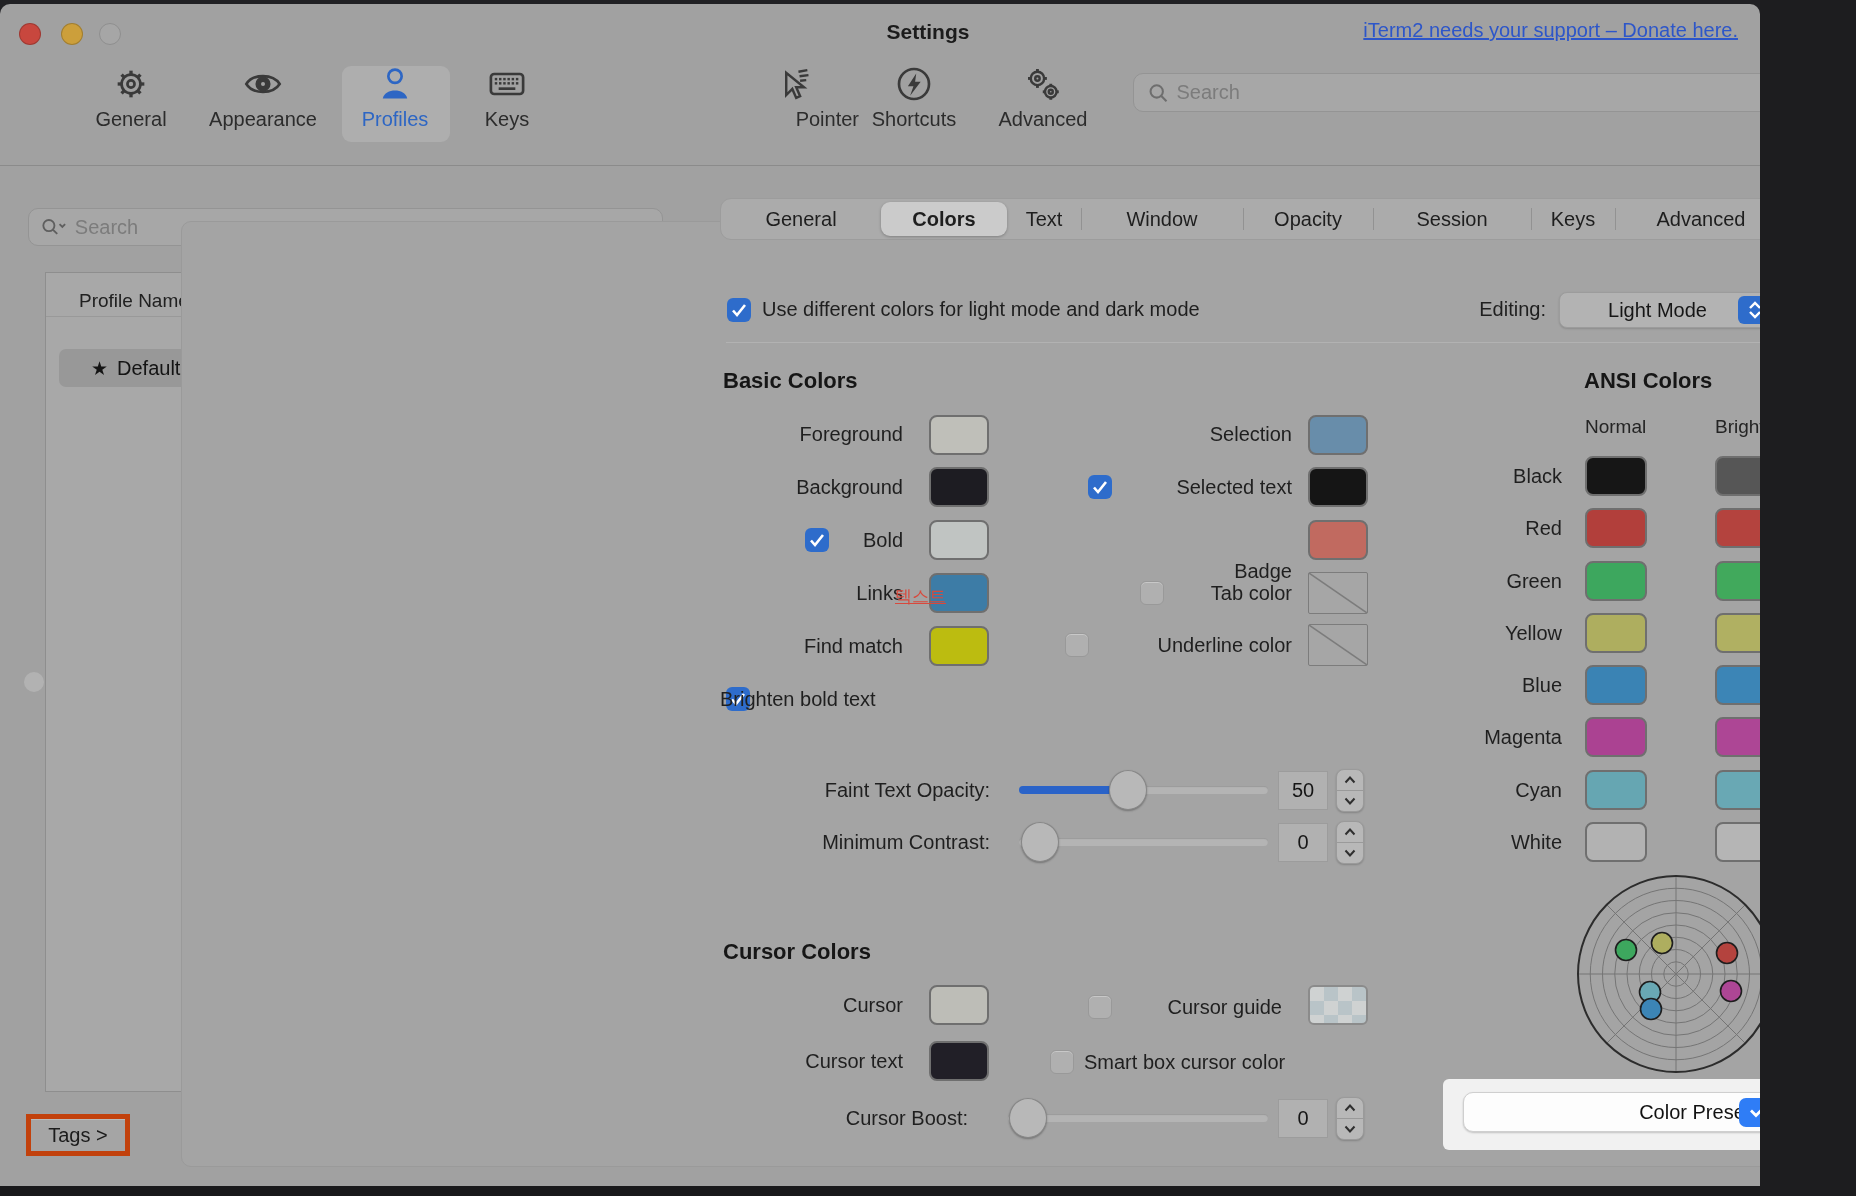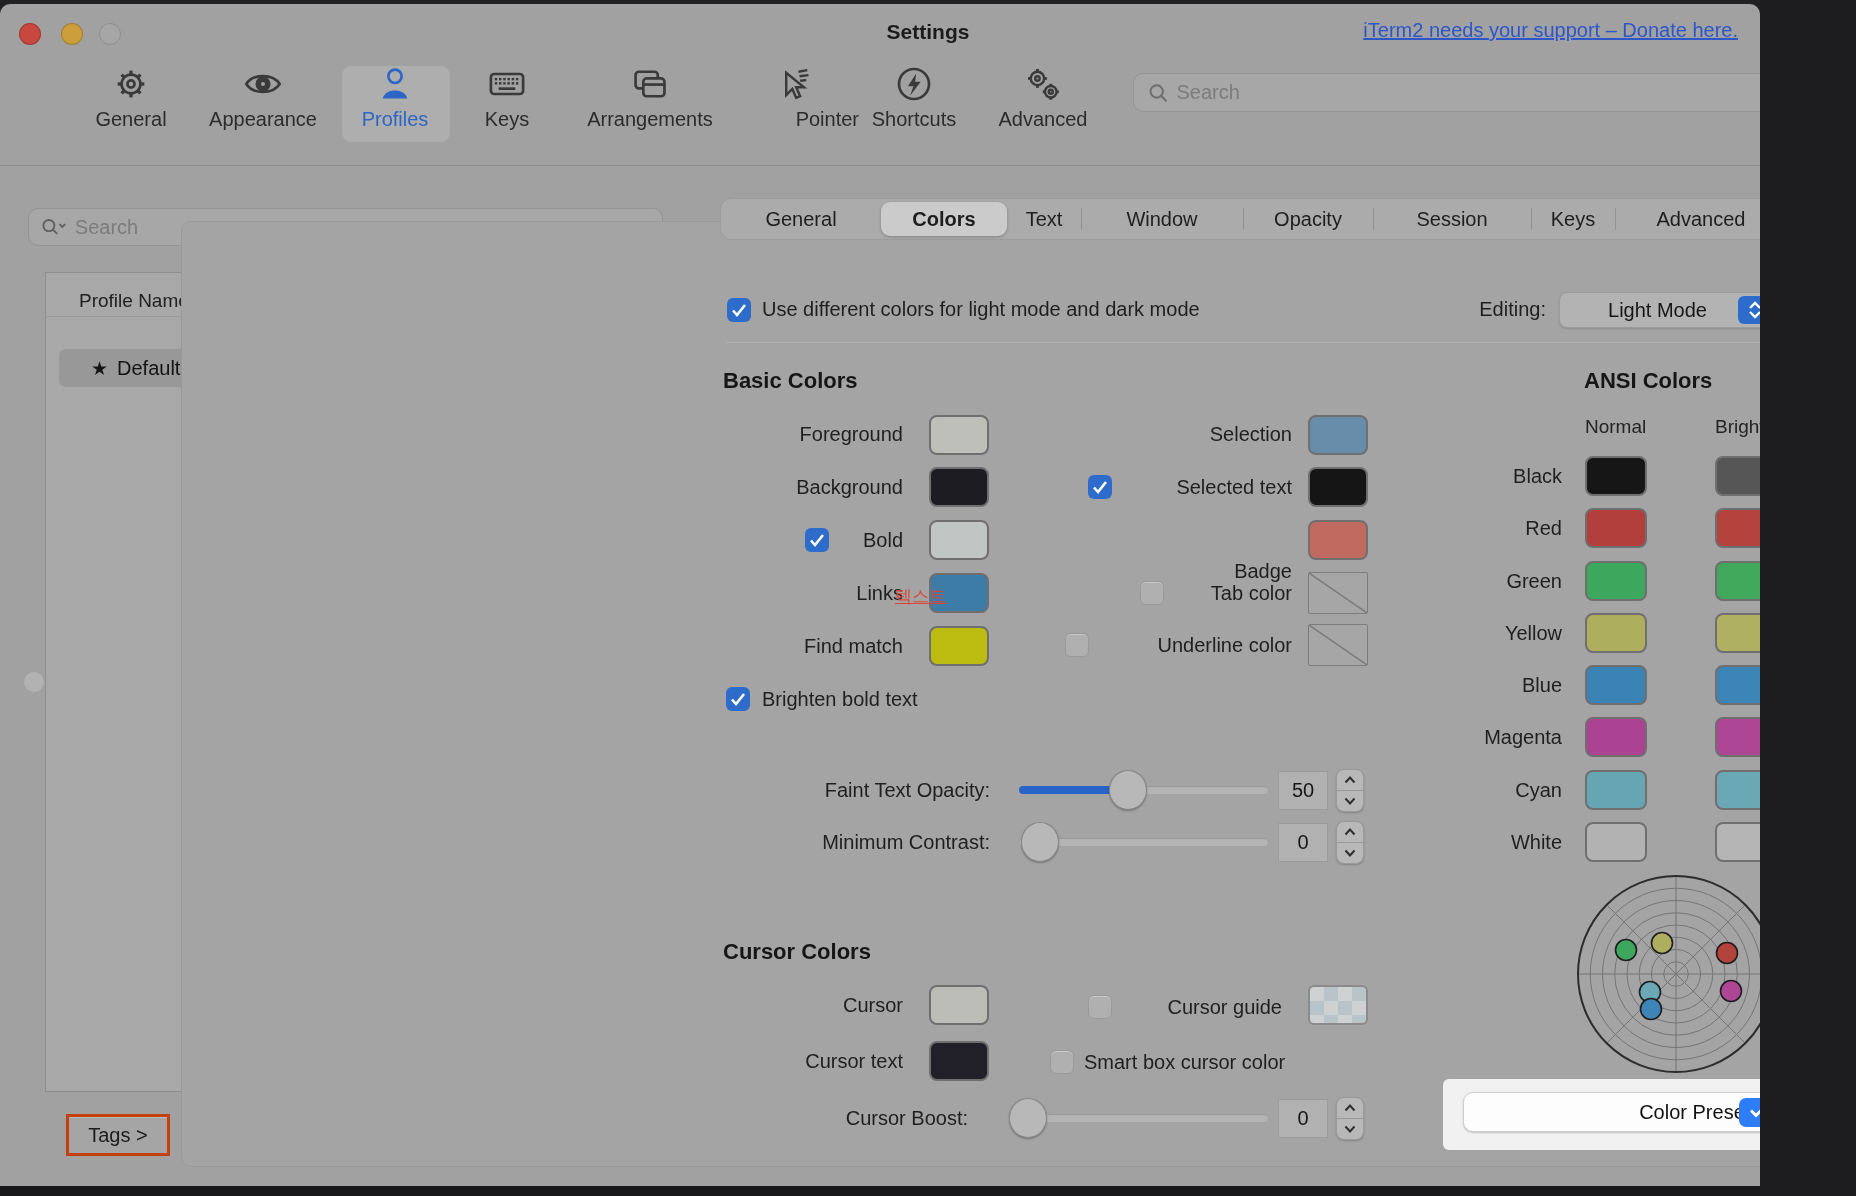--- a/index.html
+++ b/index.html
@@ -26,21 +26,21 @@
   .toolbar-divider { position:absolute; left:0; top:161px; width:1856px; height:1px; background:#8b8b8b; }
 
   
   .sb-search { position:absolute; left:28px; top:204px; width:635px; height:38px; background:#a7a7a7; border:1px solid #949494; border-radius:10px; display:flex; align-items:center; }
   .sb-panel { position:absolute; left:45px; top:268px; width:618px; height:820px; background:#a8a8a8; border:1px solid #8e8e8e; }
   .sb-header { position:absolute; left:33px; top:17px; font-size:19px; color:#212121; }
   .sb-hdr-div { position:absolute; left:0; top:43px; width:100%; height:1px; background:#999; }
   .profile-row { position:absolute; left:13px; top:76px; width:592px; height:38px; background:#989898; border-radius:7px; display:flex; align-items:center; }
   .edge-dot { position:absolute; left:24px; top:668px; width:20px; height:20px; border-radius:50%; background:#b2b2b2; }
 
-  .btn { background:#a5a5a5; border:3px solid #c2410c; color:#1c1c1c; font-size:20px; display:flex; align-items:center; justify-content:center; box-shadow:inset 0 1px 0 rgba(255,255,255,.25);margin-left:40px; }
+  .btn { background:#a5a5a5; border:5px solid #c2410c; color:#1c1c1c; font-size:20px; display:flex; align-items:center; justify-content:center; box-shadow:inset 0 1px 0 rgba(255,255,255,.25); }
   .tags-btn { position:absolute; left:26px; top:1110px; width:104px; height:42px; }
   .plus-btn { position:absolute; left:262px; top:1110px; width:44px; height:42px; font-size:26px; }
   .minus-btn { position:absolute; left:305px; top:1110px; width:45px; height:42px; background:#aeaeae; color:#8a8a8a; font-size:26px; }
   .other-actions { position:absolute; left:349px; top:1110px; width:314px; height:42px; justify-content:flex-start; padding-left:14px; gap:8px; }
   .oa-chev { position:absolute; right:14px; top:14px; }
 
   
   .panel { position:absolute; left:181px; top:217px; width:1619px; height:946px; background:#a4a4a4; border:1px solid #9a9a9a; border-radius:10px; }
 
   
@@ -148,28 +148,20 @@
             <rect x="14.6" y="16.3" width="2.2" height="2.2"></rect>
             <rect x="18.4" y="16.3" width="2.2" height="2.2"></rect>
             <rect x="22.2" y="16.3" width="2.2" height="2.2"></rect>
             <rect x="26" y="16.3" width="2.2" height="2.2"></rect>
           <rect x="10.5" y="21" width="15" height="2.4"></rect>
         </g>
       </svg>
       <span>Keys</span>
     </div>
 
-    <div class="tb-item" style="left:580px;width:140px;">
-      <svg class="ic" width="40" height="40" viewBox="0 0 36 36" fill="none" stroke="#3a3a3a" stroke-width="2.4">
-        <rect x="5" y="7" width="20" height="15" rx="3"></rect>
-        <rect x="12" y="13" width="19" height="16" rx="3" fill="#a1a1a1"></rect>
-        <line x1="12" y1="18.5" x2="31" y2="18.5"></line>
-      </svg>
-      <span>Arrangements</span>
-    </div>
 
     <div class="tb-item" style="left:729px;text-align:right;">
       <svg class="ic" width="40" height="40" viewBox="0 0 36 36" fill="none" stroke="#3a3a3a" stroke-width="2.2">
         <path d="M11,8 L11,28 L16.5,22.5 L20,30.5 L23.5,29 L20,21 L27,21 Z" fill="#a1a1a1"></path>
         <line x1="22" y1="7" x2="30" y2="5.5"></line>
           <line x1="23" y1="11" x2="31" y2="10"></line>
           <line x1="23.5" y1="15" x2="29" y2="14.5"></line>
       </svg>
       <span>Pointer</span>
     </div>
@@ -298,21 +290,21 @@
     <div class="lbl abs lblr" style="left:703px;top:578px;width:200px;">Links</div>
     <div class="sw" style="left: 929px; top: 569px; background: rgb(61, 124, 166);"></div>
     <div class="annot">텍스트</div>
     <div class="lbl abs lblr" style="left:703px;top:631px;width:200px;">Find match</div>
     <div class="sw" style="left: 929px; top: 622px; background: rgb(188, 188, 16);"></div>
     <div class="cb on" style="left:726px;top:683px;">
       <svg width="24" height="24" viewBox="0 0 24 24" fill="none" stroke="#fff" stroke-width="2.6">
           <polyline points="6,12.5 10,17 18,7"></polyline>
         </svg>
     </div>
-    <div class="lbl abs" style="left:762px;top:684px;">Brighten bold text</div>
+    <div class="lbl abs" style="left:720px;top:684px;">Brighten bold text</div>
 
     <div class="lbl abs lblr" style="left:1092px;top:419px;width:200px;">Selection</div>
     <div class="sw" style="left: 1308px; top: 411px; background: rgb(104, 141, 170);"></div>
     <div class="cb on" style="left:1088px;top:471px;">
       <svg width="24" height="24" viewBox="0 0 24 24" fill="none" stroke="#fff" stroke-width="2.6">
           <polyline points="6,12.5 10,17 18,7"></polyline>
         </svg>
     </div>
     <div class="lbl abs lblr" style="left:1122px;top:472px;width:170px;">Selected text</div>
     <div class="sw" style="left: 1308px; top: 463px; background: rgb(21, 21, 21);"></div>

